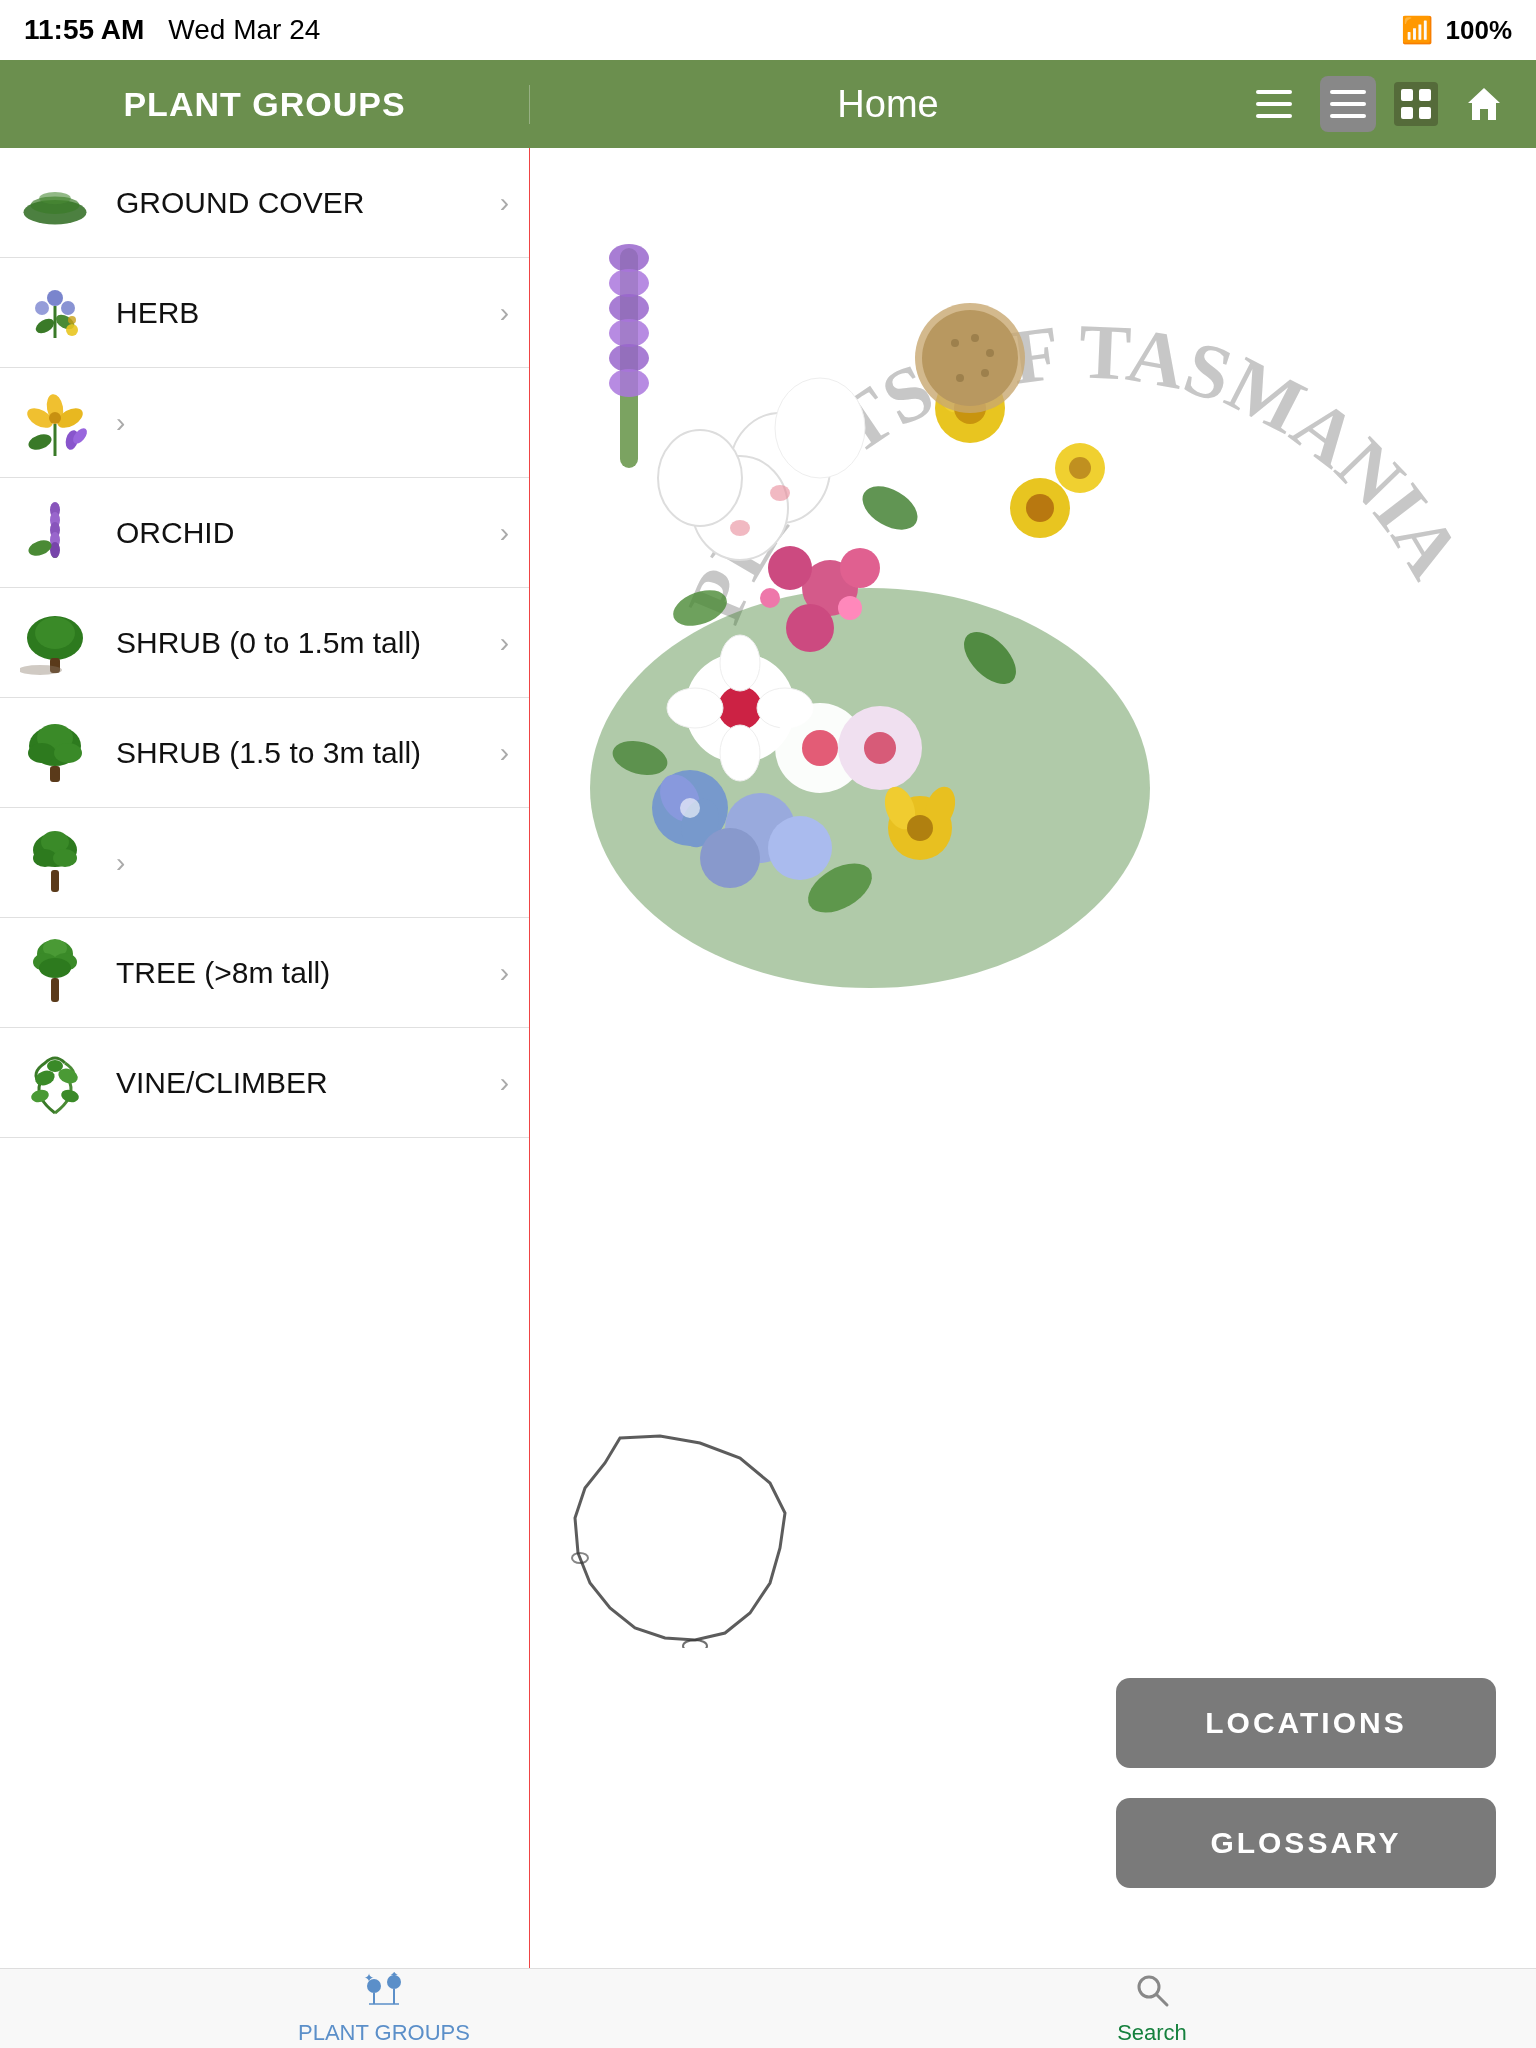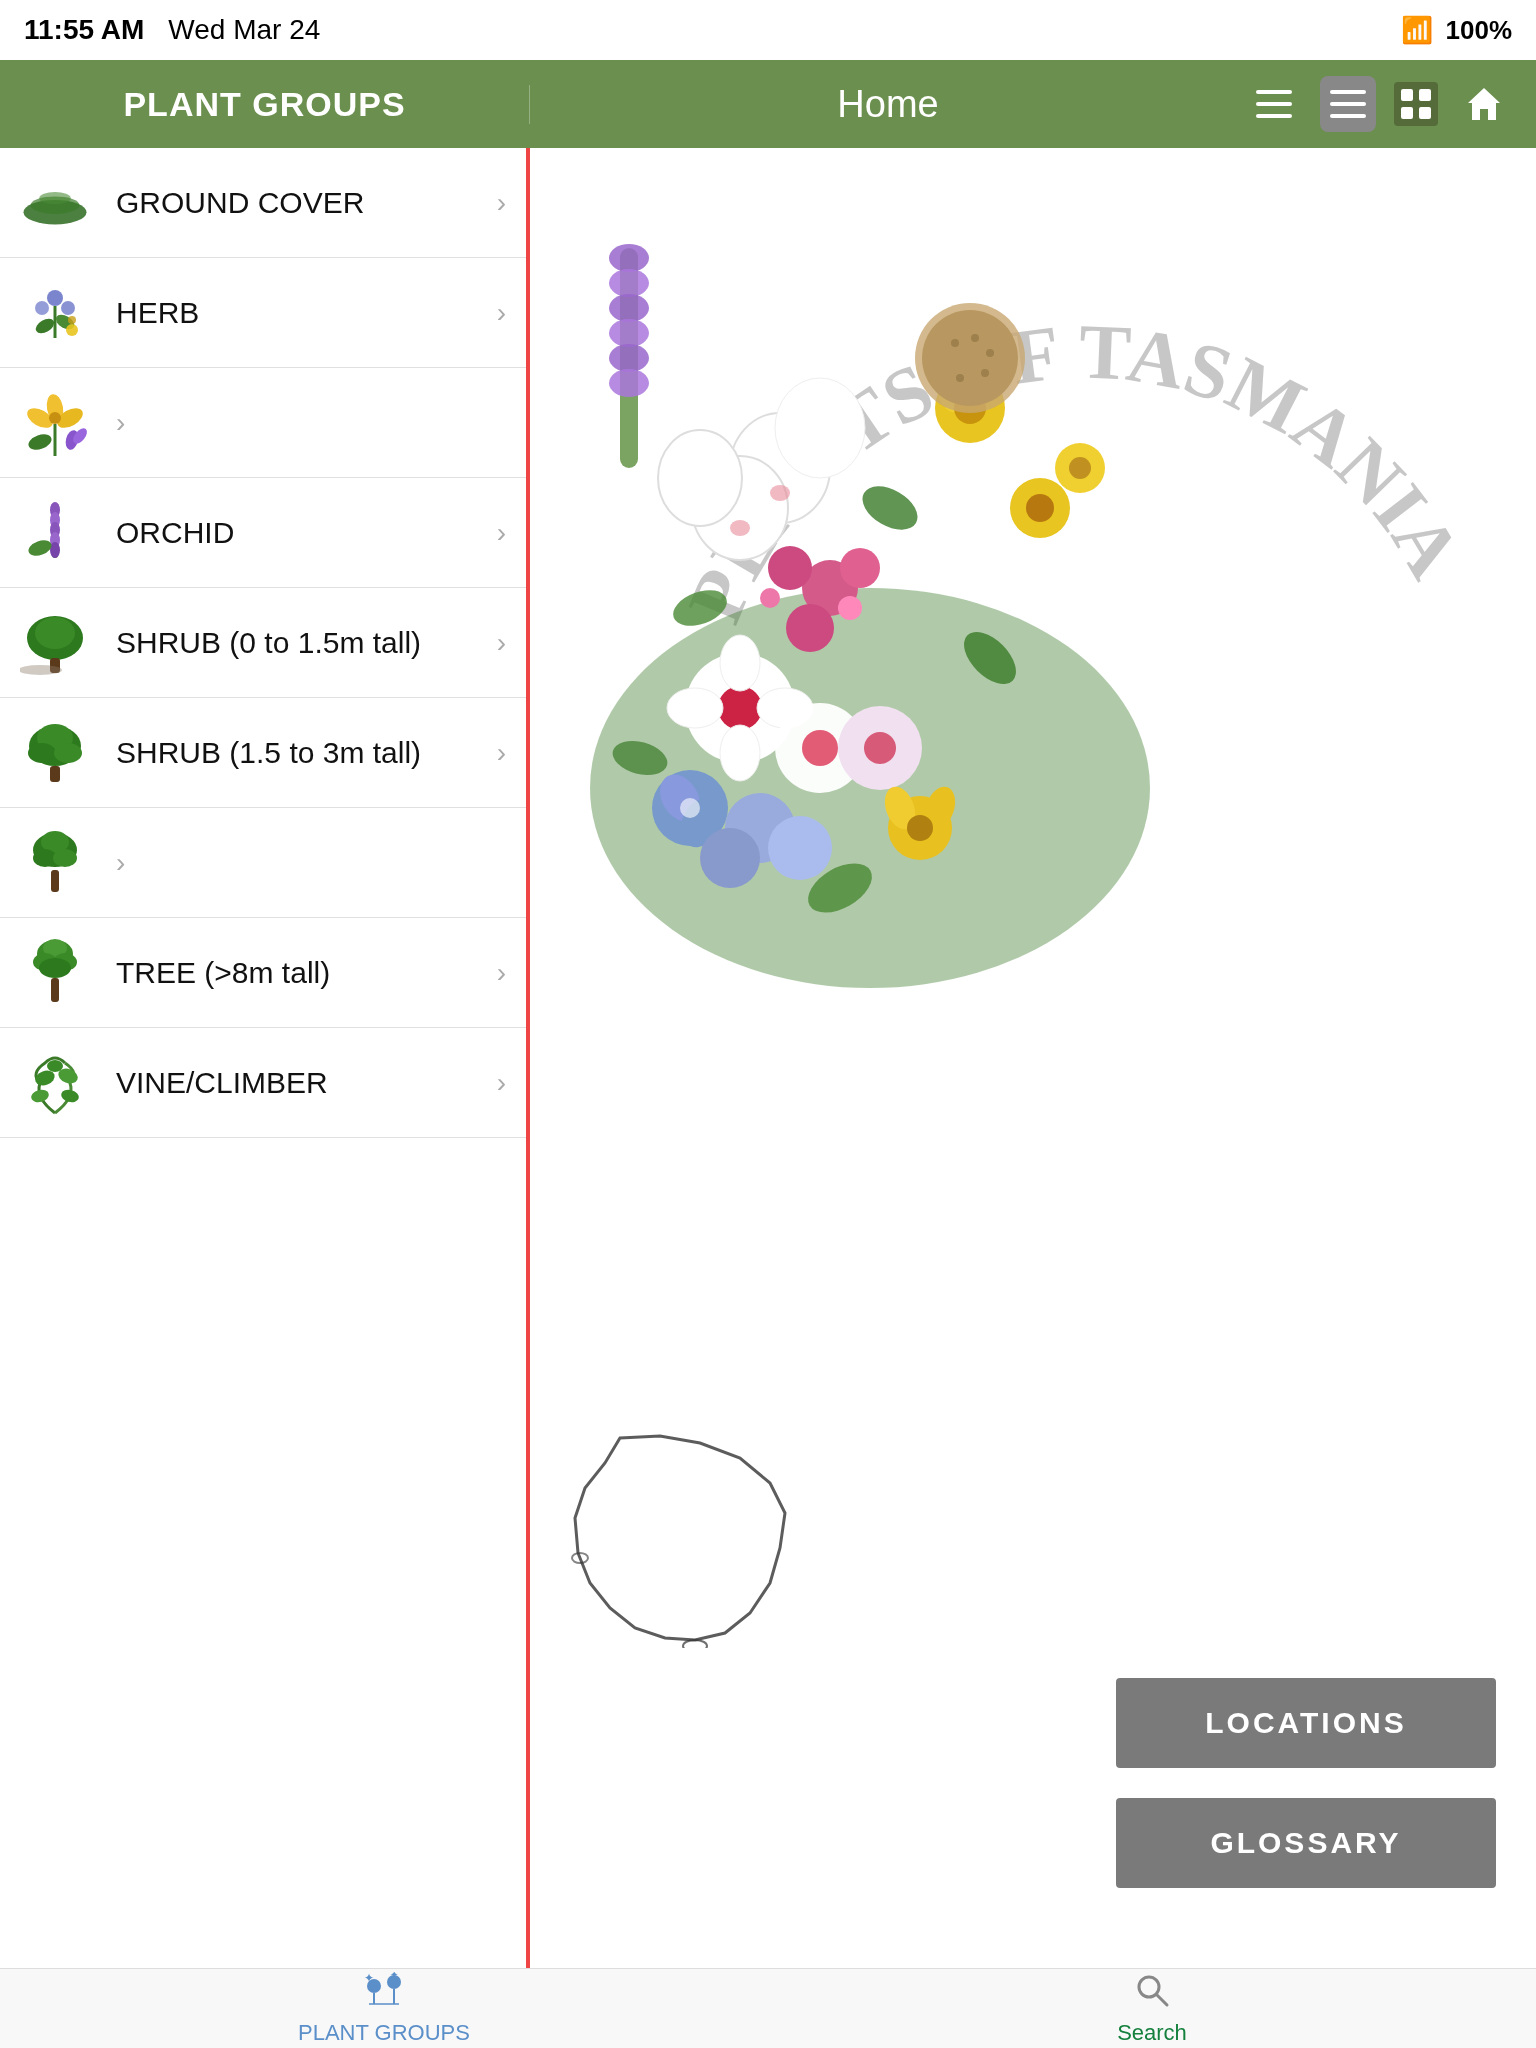--- a/index.html
+++ b/index.html
@@ -45,21 +45,21 @@
     }
 
     
     .main-layout {
       display: flex; height: calc(2048px - 60px - 88px - 80px);
     }
 
     
     .sidebar {
       width: 530px; background: #fff;
-      border-right: 4px solid #ef4444;
+      border-right: 1px solid #ef4444;
       overflow-y: auto;
     }
     .sidebar-item {
       display: flex; align-items: center;
       padding: 0 20px 0 10px;
       height: 110px;
       border-bottom: 1px solid #e0e0e0;
       cursor: pointer;
     }
     .sidebar-icon {
@@ -94,21 +94,21 @@
       width: 280px; height: 220px;
     }
 
     
     .action-buttons {
       position: absolute; bottom: 80px; right: 40px;
       display: flex; flex-direction: column; gap: 30px;
     }
     .action-btn {
       background: #7a7a7a; color: #fff;
-      border: none; border-radius: 4px;
+      border: none; border-radius: 14px;
       width: 380px; height: 90px;
       font-size: 30px; font-weight: 600; letter-spacing: 3px;
       cursor: pointer; text-transform: uppercase;
     }
 
     
     .bottom-bar {
       height: 80px; background: #f8f8f8;
       border-top: 1px solid #ddd;
       display: flex; align-items: center;

